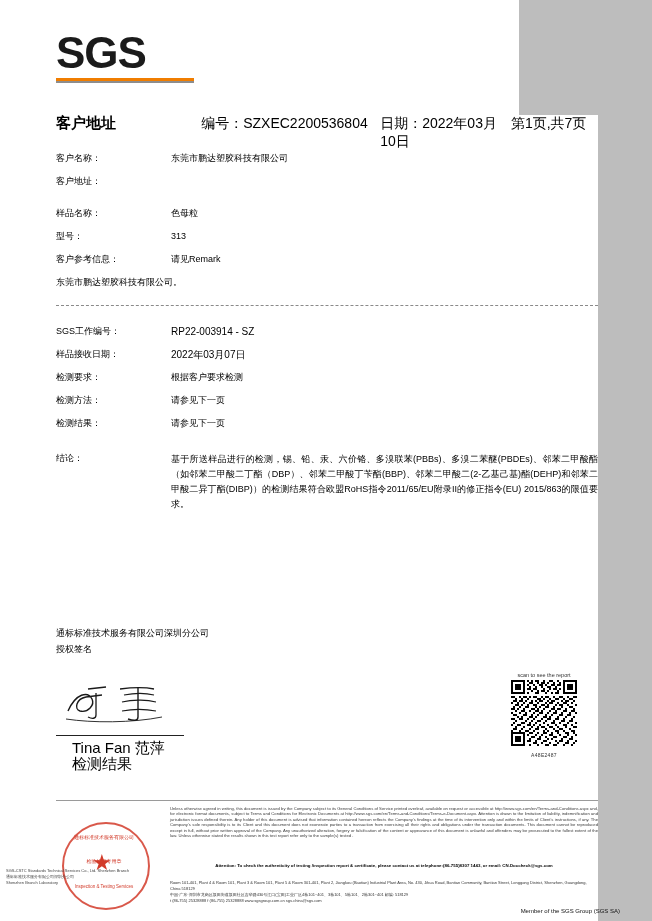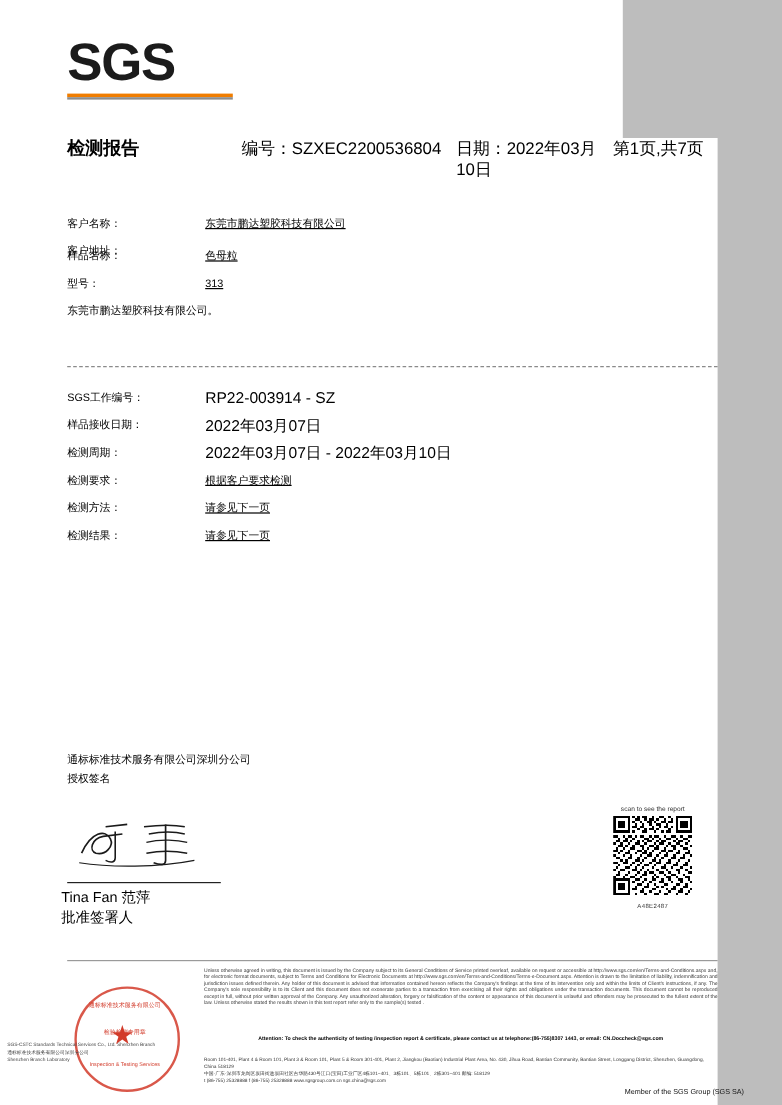--- a/index.html
+++ b/index.html
@@ -76,41 +76,41 @@
   .title-meta.page { width: 90px; text-align: left; }
 
   
   .fields {
     position: absolute;
     left: 56px;
     width: 542px;
     font-size: 9px;
     color: #000;
   }
-  .block-a { top: 152px; margin-top: 28px; }
+  .block-a { top: 152px; }
   .block-b { top: 207px; }
   .block-c { top: 325px; }
   .field-row {
     display: flex;
     align-items: flex-start;
     margin-bottom: 10px;
     line-height: 13px;
   }
   .field-label {
     width: 115px;
     flex: 0 0 115px;
     font-size: 9px;
     color: #000;
   }
   .field-value {
     flex: 1;
-    font-size: 13px;
+    font-size: 10px;
     color: #000;
   }
-  .field-value.cn { font-size: 9px; text-decoration: underline; }
+  .field-value.cn { font-size: 9px; }
   .note-line {
     margin-top: 4px;
     font-size: 9px;
   }
   .dashed {
     position: absolute;
     left: 56px;
     width: 542px;
     border-top: 1px dashed #8a8a8a;
   }
@@ -147,23 +147,23 @@
   }
   .sig-underline {
     position: absolute;
     left: 56px;
     top: 735px;
     width: 128px;
     border-top: 1px solid #222;
   }
   .sign-name {
     position: absolute;
-    left: 51px;
+    left: 72px;
     top: 740px;
-    font-size: 12px;
+    font-size: 15px;
     line-height: 16px;
   }
   
   .qr-wrap {
     position: absolute;
     left: 508px;
     top: 672px;
     width: 72px;
     text-align: center;
   }
@@ -301,21 +301,21 @@
 
 <div class="page">
 
   <div class="logo-wrap">
     <div class="logo-text">SGS</div>
     <div class="logo-rule"></div>
     <div class="logo-rule-grey"></div>
   </div>
 
   <div class="title-row">
-    <div class="doc-title">检测报告</div>
+    <div class="doc-title">客户地址</div>
     <div class="title-meta num">
       <span>编号：</span><span>SZXEC2200536804</span>
     </div>
     <div class="title-meta date">
       <span>日期：</span><span>2022年03月10日</span>
     </div>
     <div class="title-meta page">第1页,共7页</div>
   </div>
 
   <div class="fields block-a">
@@ -330,73 +330,77 @@
 
   <div class="fields block-b">
     <div class="field-row">
       <div class="field-label">样品名称：</div>
       <div class="field-value cn">色母粒</div>
     </div>
     <div class="field-row">
       <div class="field-label">型号：</div>
       <div class="field-value cn">313</div>
     </div>
+    <div class="field-row">
+      <div class="field-label">客户参考信息：</div>
+      <div class="field-value cn">请见Remark</div>
+    </div>
     <div class="note-line">东莞市鹏达塑胶科技有限公司。</div>
   </div>
 
   <div class="dashed dashed-1"></div>
 
   <div class="fields block-c">
     <div class="field-row">
       <div class="field-label">SGS工作编号：</div>
       <div class="field-value">RP22-003914 - SZ</div>
     </div>
     <div class="field-row">
       <div class="field-label">样品接收日期：</div>
       <div class="field-value">2022年03月07日</div>
     </div>
     <div class="field-row">
-      <div class="field-label">检测周期：</div>
-      <div class="field-value">2022年03月07日 - 2022年03月10日</div>
-    </div>
-    <div class="field-row">
       <div class="field-label">检测要求：</div>
       <div class="field-value cn">根据客户要求检测</div>
     </div>
     <div class="field-row">
       <div class="field-label">检测方法：</div>
       <div class="field-value cn">请参见下一页</div>
     </div>
     <div class="field-row">
       <div class="field-label">检测结果：</div>
       <div class="field-value cn">请参见下一页</div>
     </div>
   </div>
 
+  <div class="conclusion">
+    <div class="field-label">结论：</div>
+    <div class="conclusion-text">基于所送样品进行的检测，锡、铅、汞、六价铬、多溴联苯(PBBs)、多溴二苯醚(PBDEs)、邻苯二甲酸酯（如邻苯二甲酸二丁酯（DBP）、邻苯二甲酸丁苄酯(BBP)、邻苯二甲酸二(2-乙基己基)酯(DEHP)和邻苯二甲酸二异丁酯(DIBP)）的检测结果符合欧盟RoHS指令2011/65/EU附录II的修正指令(EU) 2015/863的限值要求。</div>
+  </div>
 
   <div class="sign-block">
     <div>通标标准技术服务有限公司深圳分公司</div>
     <div>授权签名</div>
   </div>
 
   <svg class="signature-img" viewBox="0 0 110 42">
     <path d="M6 28 C14 10, 26 8, 30 16 C33 22, 26 30, 18 28 C12 26, 14 16, 24 14 L40 12" fill="none" stroke="#1a1a1a" stroke-width="1.4"></path>
     <path d="M26 6 L44 4" fill="none" stroke="#1a1a1a" stroke-width="1.3"></path>
     <path d="M34 10 L34 32 C34 36, 30 36, 26 34" fill="none" stroke="#1a1a1a" stroke-width="1.3"></path>
     <path d="M58 6 C66 5, 82 4, 92 6" fill="none" stroke="#1a1a1a" stroke-width="1.3"></path>
     <path d="M62 12 C72 10, 84 10, 92 12" fill="none" stroke="#1a1a1a" stroke-width="1.2"></path>
     <path d="M60 19 C72 16, 86 17, 94 19" fill="none" stroke="#1a1a1a" stroke-width="1.2"></path>
     <path d="M76 4 L76 34 C76 38, 72 38, 66 36" fill="none" stroke="#1a1a1a" stroke-width="1.4"></path>
     <path d="M60 28 C70 26, 84 26, 94 28" fill="none" stroke="#1a1a1a" stroke-width="1.2"></path>
     <path d="M4 36 C30 40, 70 40, 100 34" fill="none" stroke="#1a1a1a" stroke-width="0.9"></path>
   </svg>
   <div class="sig-underline"></div>
   <div class="sign-name">
     <div>Tina Fan 范萍</div>
-    <div>批准签署人</div>
+    <div>检测结果</div>
   </div>
 
   <div class="qr-wrap">
     <div class="qr-caption">scan to see the report</div>
     <svg class="qr-code" viewBox="0 0 33 33" shape-rendering="crispEdges">
       <rect width="33" height="33" fill="#fff"></rect>
       <g fill="#000">
         <rect x="0" y="0" width="7" height="7"></rect>
           <rect x="1" y="1" width="5" height="5" fill="#fff"></rect>
           <rect x="2" y="2" width="3" height="3"></rect>

